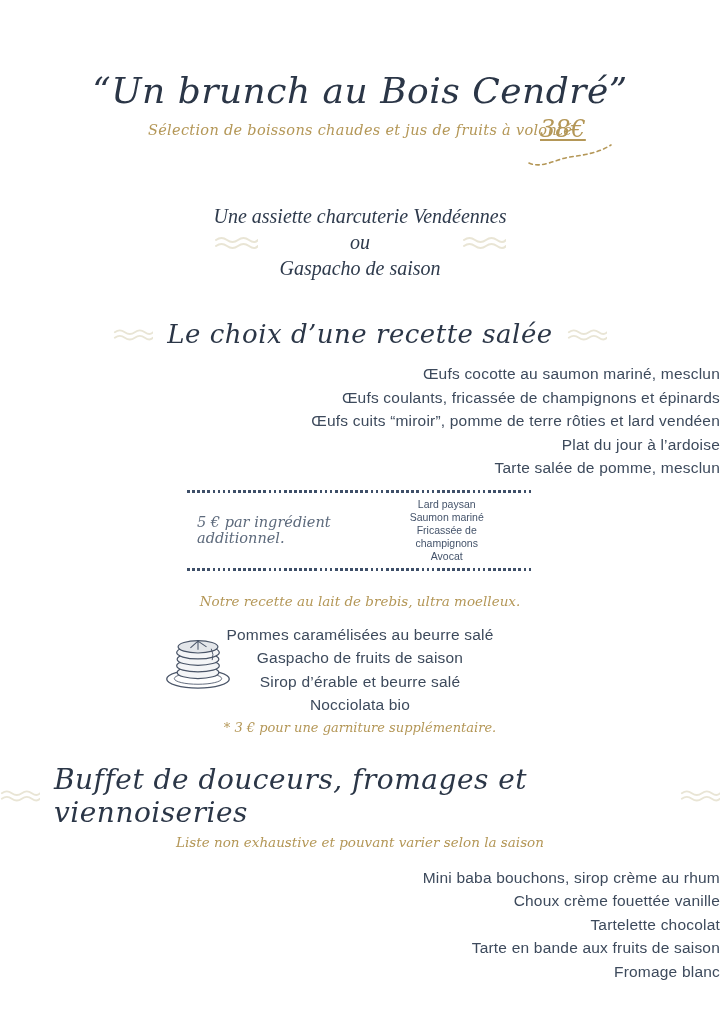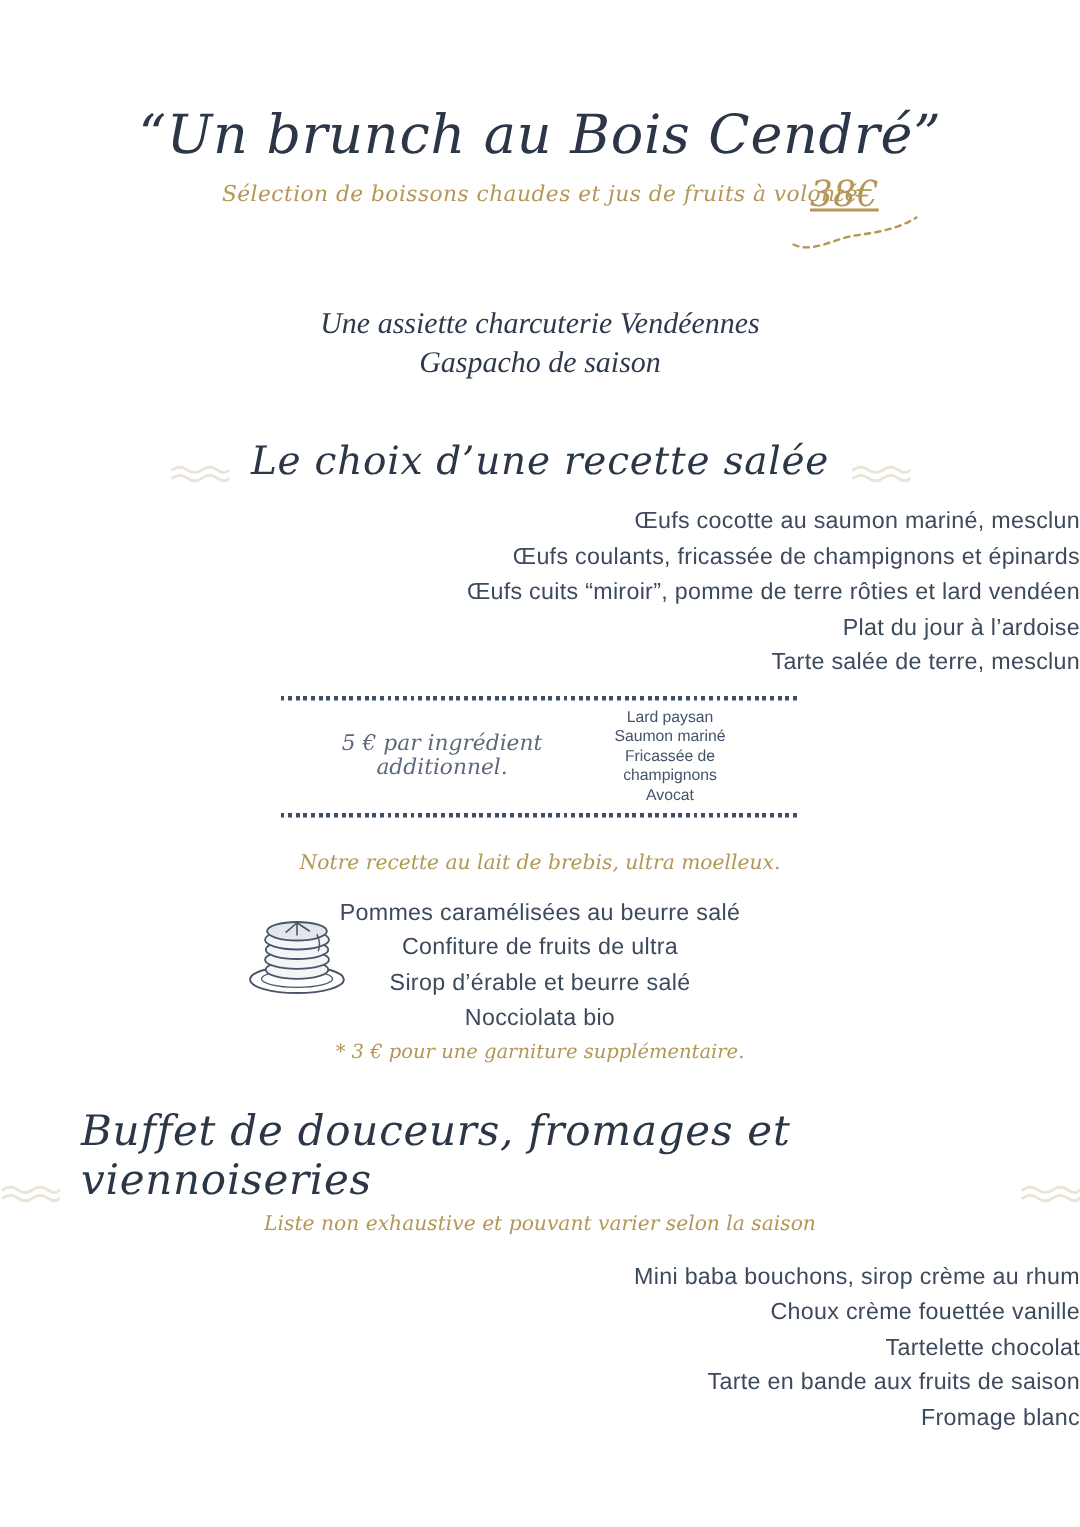--- a/index.html
+++ b/index.html
@@ -53,21 +53,21 @@
     line-height: 26px;
     color: #2e3a4c;
   }
   .ou-row {
     display: flex; justify-content: center; align-items: center;
     gap: 92px; line-height: 26px;
   }
 
   
   .heading-row {
-    display: flex; justify-content: center; align-items: flex-end;
+    display: flex; justify-content: center; align-items: center;
     gap: 14px;
   }
   .section-heading {
     font-family: "DejaVu Serif", serif;
     font-style: italic;
     font-size: 26px;
     color: #2b3647;
     letter-spacing: 0.5px;
   }
   .section-subtitle {
@@ -100,21 +100,20 @@
   }
   .supp-content {
     display: flex; align-items: center; justify-content: space-between;
     padding: 5px 4px 5px 10px;
   }
   .supp-note {
     font-family: "DejaVu Serif", serif;
     font-style: italic;
     font-size: 14.5px;
     color: #5d6a7c;
-    text-align: center;
   }
   .supp-options { text-align: center; padding-right: 28px; }
   .supp-option {
     font-size: 10.5px;
     line-height: 13px;
     color: #44536a;
   }
 
   
   .pancake-section { margin-top: 22px; }
@@ -146,20 +145,35 @@
       <span class="squiggle">
         <svg width="88" height="26" viewBox="0 0 88 26">
           <path d="M3 20 C 16 26, 30 16, 44 14 S 72 10, 85 2" fill="none" stroke="#b49757" stroke-width="1.6" stroke-dasharray="3.5 3.5" stroke-linecap="round"></path>
         </svg>
       </span>
     </div>
   </div>
 
   <div class="starter">
     <div class="script-line">Une assiette charcuterie Vendéennes</div>
+    <div class="ou-row">
+      <span class="wave-icon">
+        <svg width="44" height="15" viewBox="0 0 44 15">
+          <path d="M2 5 q5.5 -4 11 0 t11 0 t11 0 t9 0" fill="none" stroke="#e9e5d5" stroke-width="2" stroke-linecap="round"></path>
+          <path d="M2 11 q5.5 -4 11 0 t11 0 t11 0 t9 0" fill="none" stroke="#e9e5d5" stroke-width="2" stroke-linecap="round"></path>
+        </svg>
+      </span>
+      <span class="script-line">ou</span>
+      <span class="wave-icon">
+        <svg width="44" height="15" viewBox="0 0 44 15">
+          <path d="M2 5 q5.5 -4 11 0 t11 0 t11 0 t9 0" fill="none" stroke="#e9e5d5" stroke-width="2" stroke-linecap="round"></path>
+          <path d="M2 11 q5.5 -4 11 0 t11 0 t11 0 t9 0" fill="none" stroke="#e9e5d5" stroke-width="2" stroke-linecap="round"></path>
+        </svg>
+      </span>
+    </div>
     <div class="script-line">Gaspacho de saison</div>
   </div>
 
   <div class="savory-section" style="margin-top:38px;">
     <div class="heading-row">
       <span class="wave-icon">
         <svg width="40" height="15" viewBox="0 0 44 15">
           <path d="M2 5 q5.5 -4 11 0 t11 0 t11 0 t9 0" fill="none" stroke="#e9e5d5" stroke-width="2" stroke-linecap="round"></path>
           <path d="M2 11 q5.5 -4 11 0 t11 0 t11 0 t9 0" fill="none" stroke="#e9e5d5" stroke-width="2" stroke-linecap="round"></path>
         </svg>
@@ -170,21 +184,21 @@
           <path d="M2 5 q5.5 -4 11 0 t11 0 t11 0 t9 0" fill="none" stroke="#e9e5d5" stroke-width="2" stroke-linecap="round"></path>
           <path d="M2 11 q5.5 -4 11 0 t11 0 t11 0 t9 0" fill="none" stroke="#e9e5d5" stroke-width="2" stroke-linecap="round"></path>
         </svg>
       </span>
     </div>
     <div class="items">
       <div class="item">Œufs cocotte au saumon mariné, mesclun</div>
       <div class="item">Œufs coulants, fricassée de champignons et épinards</div>
       <div class="item">Œufs cuits “miroir”, pomme de terre rôties et lard vendéen</div>
       <div class="item">Plat du jour à l’ardoise</div>
-      <div class="item">Tarte salée de terre, mesclun</div>
+      <div class="item">Tarte salée de pomme, mesclun</div>
     </div>
 
     <div class="supplement">
       <div class="dotted"></div>
       <div class="supp-content">
         <span class="supp-note">5 € par ingrédient additionnel.</span>
         <span class="supp-options">
           <div class="supp-option">Lard paysan</div>
           <div class="supp-option">Saumon mariné</div>
           <div class="supp-option">Fricassée de champignons</div>
@@ -208,21 +222,21 @@
             <ellipse cx="38" cy="34" rx="22.5" ry="6.5"></ellipse>
             <ellipse cx="38" cy="27" rx="22" ry="6.5"></ellipse>
             <ellipse cx="38" cy="20" rx="22.5" ry="6.8"></ellipse>
             <ellipse cx="38" cy="14" rx="21" ry="6.5" fill="#e3e6ea"></ellipse>
           </g>
           <path d="M38 8 L30 15 M38 8 L47 14 M38 8 L38 17" stroke="#4a5568" stroke-width="1.1" fill="none"></path>
           <path d="M52 16 q3 6 1 12" stroke="#4a5568" stroke-width="1" fill="none"></path>
         </svg>
       </span>
       <div class="item">Pommes caramélisées au beurre salé</div>
-      <div class="item">Confiture de fruits de ultra</div>
+      <div class="item">Gaspacho de fruits de saison</div>
       <div class="item">Sirop d’érable et beurre salé</div>
       <div class="item">Nocciolata bio</div>
     </div>
     <div class="gold-note">*  3 € pour une garniture supplémentaire.</div>
   </div>
 
   <div class="buffet-section">
     <div class="heading-row">
       <span class="wave-icon">
         <svg width="40" height="15" viewBox="0 0 44 15">

